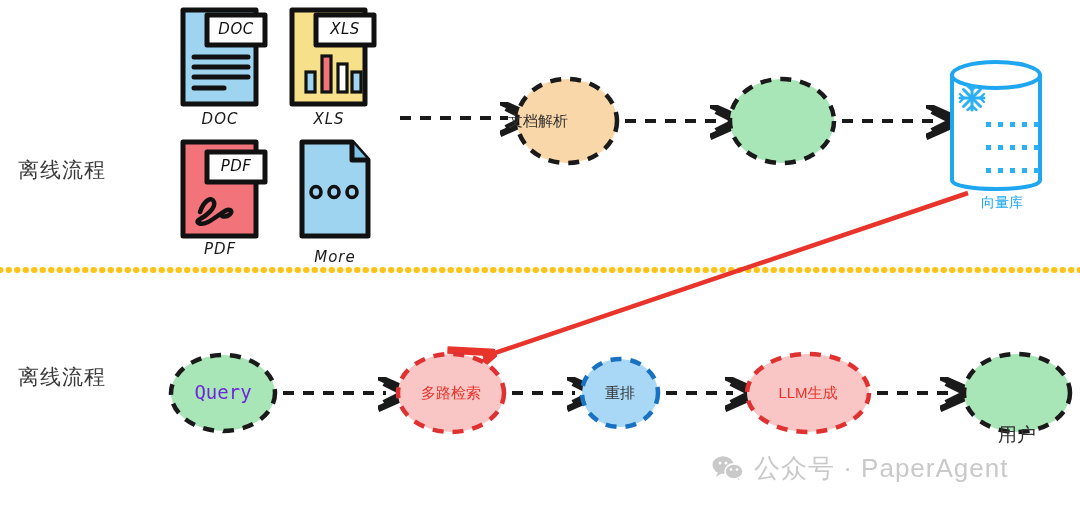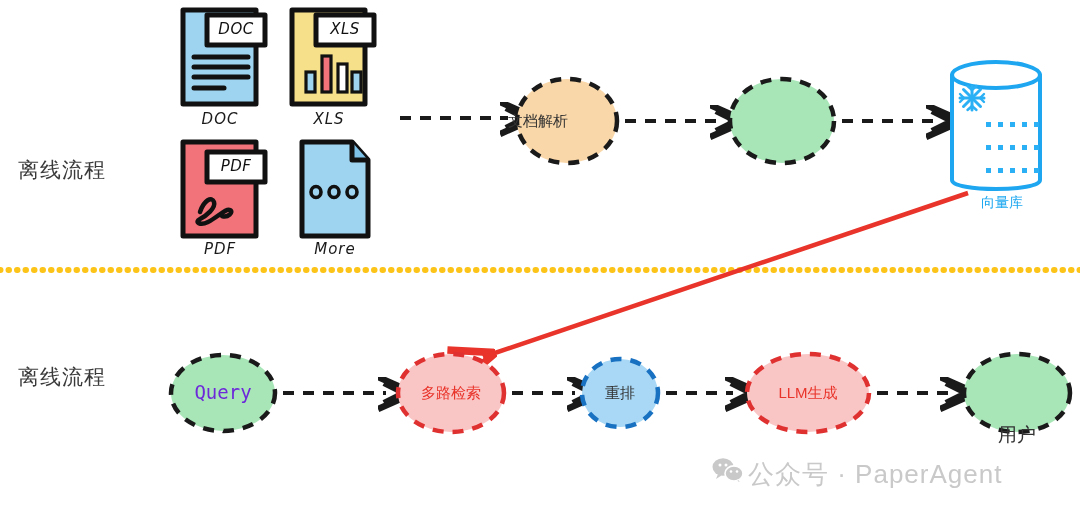--- a/index.html
+++ b/index.html
@@ -89,23 +89,22 @@
     text-align: center;
     letter-spacing: 0.5px;
   }
 
   
   #watermark {
     position: absolute;
     left: 712px;
     top: 451px;
     display: flex;
-    align-items: flex-start;
-    gap: 4px;
-    margin-top: 6px;
+    align-items: center;
+    gap: 10px;
   }
   #watermark .wm-text {
     font-family: "Liberation Sans", sans-serif;
     font-size: 26px;
     color: #c9c9c9;
     letter-spacing: 1px;
     white-space: nowrap;
   }
 </style>
 </head>
@@ -231,21 +230,21 @@
   <div class="stage-label" id="label-offline">离线流程</div>
   <div class="stage-label" id="label-online">离线流程</div>
 
   <div class="tag-text" style="left:210px; top:20px; width:52px;">DOC</div>
   <div class="tag-text" style="left:319px; top:20px; width:52px;">XLS</div>
   <div class="tag-text" style="left:210px; top:157px; width:52px;">PDF</div>
 
   <div class="file-caption" style="left:189px; top:110px; width:62px;">DOC</div>
   <div class="file-caption" style="left:298px; top:110px; width:62px;">XLS</div>
   <div class="file-caption" style="left:189px; top:240px; width:62px;">PDF</div>
-  <div class="file-caption" style="left:304px; top:240px; width:62px;">More</div>
+  <div class="file-caption" style="left:304px; top:248px; width:62px;">More</div>
 
   <div class="node-text" style="left:478px; top:112px; width:120px;">文档解析</div>
 
   <div id="vector-db-label">向量库</div>
 
   <div class="node-text mono" style="left:163px; top:381px; width:120px;">Query</div>
   <div class="node-text red" style="left:391px; top:384px; width:120px;">多路检索</div>
   <div class="node-text" style="left:560px; top:384px; width:120px;">重排</div>
   <div class="node-text red" style="left:748px; top:384px; width:120px;">LLM生成</div>
   <div class="node-text" style="left:957px; top:381px; width:120px; font-size:19px;margin-top:41px;">用户</div>

